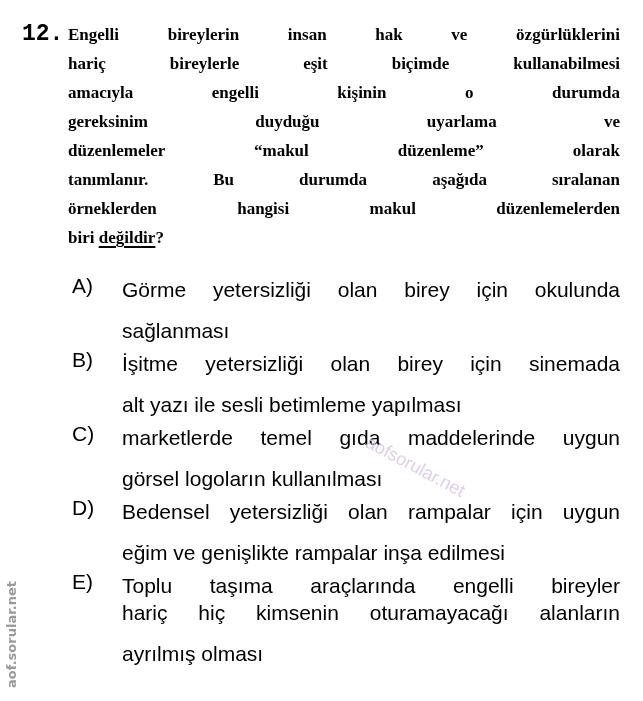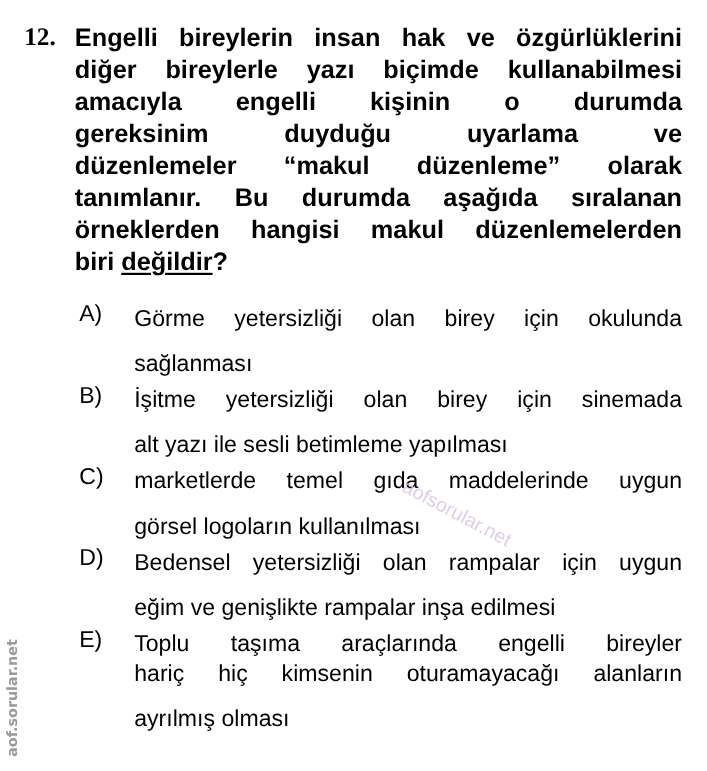--- a/index.html
+++ b/index.html
@@ -1,37 +1,37 @@
 <!DOCTYPE html>
 <html><head>
 <meta charset="utf-8">
 <style>
   html, body { margin:0; padding:0; background:#ffffff; }
   body { width:643px; height:701px; position:relative; overflow:hidden; color:#000; }
-  .q-num { position:absolute; left:22px; top:20px; font-family:Liberation Serif, serif; font-weight:bold; font-size:23px; line-height:28px; }
-  .q-text { position:absolute; left:68px; top:20px; width:552px; font-family:Liberation Sans, sans-serif; font-weight:bold; font-size:23px; line-height:29px; text-align:justify; text-align-last:left; }
+  .q-num { position:absolute; left:22px; top:20px; font-family:Liberation Mono, monospace; font-weight:bold; font-size:23px; line-height:28px; }
+  .q-text { position:absolute; left:68px; top:20px; width:552px; font-family:Liberation Serif, serif; font-weight:bold; font-size:17px; line-height:29px; text-align:justify; text-align-last:left; }
   .q-text .line { display:block; text-align:justify; text-align-last:justify; white-space:nowrap; }
   .q-text .line.last { text-align-last:left; }
   .q-text u { text-decoration:underline; text-decoration-thickness:2px; text-underline-offset:3px; }
   .options { position:absolute; left:72px; top:276px; width:548px; font-family:"Liberation Sans", sans-serif; font-size:21px; line-height:27px; }
   .opt { position:relative; padding-left:50px; margin-bottom:6px; }
   .opt .letter { position:absolute; left:0; top:-4px; }
   .opt .line { display:block; text-align:justify; text-align-last:justify; white-space:nowrap; }
   .opt .line.last { text-align-last:left;margin-top:14px; }
   .wm-diag { position:absolute; left:372px; top:432px; transform:rotate(28deg); transform-origin:left top; font-family:"Liberation Sans", sans-serif; font-size:18px; color:#d9c6e6; opacity:0.85; pointer-events:none; }
   .wm-side { position:absolute; left:4px; top:688px; transform:rotate(-90deg); transform-origin:left top; font-family:"DejaVu Sans", sans-serif; font-weight:bold; font-size:13px; color:#9a9a9a; white-space:nowrap; }
 </style>
 </head>
 <body>
 
 <div class="q-num">12.</div>
 
 <div class="q-text">
   <span class="line">Engelli bireylerin insan hak ve özgürlüklerini</span>
-  <span class="line">diğer bireylerle yazı biçimde kullanabilmesi</span>
+  <span class="line">hariç bireylerle eşit biçimde kullanabilmesi</span>
   <span class="line">amacıyla engelli kişinin o durumda</span>
   <span class="line">gereksinim duyduğu uyarlama ve</span>
   <span class="line">düzenlemeler “makul düzenleme” olarak</span>
   <span class="line">tanımlanır. Bu durumda aşağıda sıralanan</span>
   <span class="line">örneklerden hangisi makul düzenlemelerden</span>
   <span class="line last"><span>biri </span><u>değildir</u><span>?</span></span>
 </div>
 
 <div class="options">
   <div class="opt">

